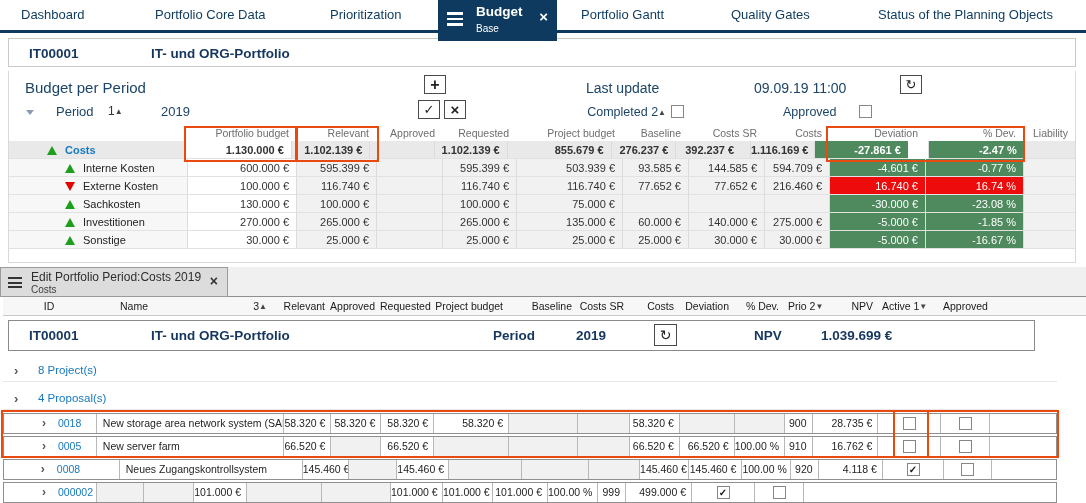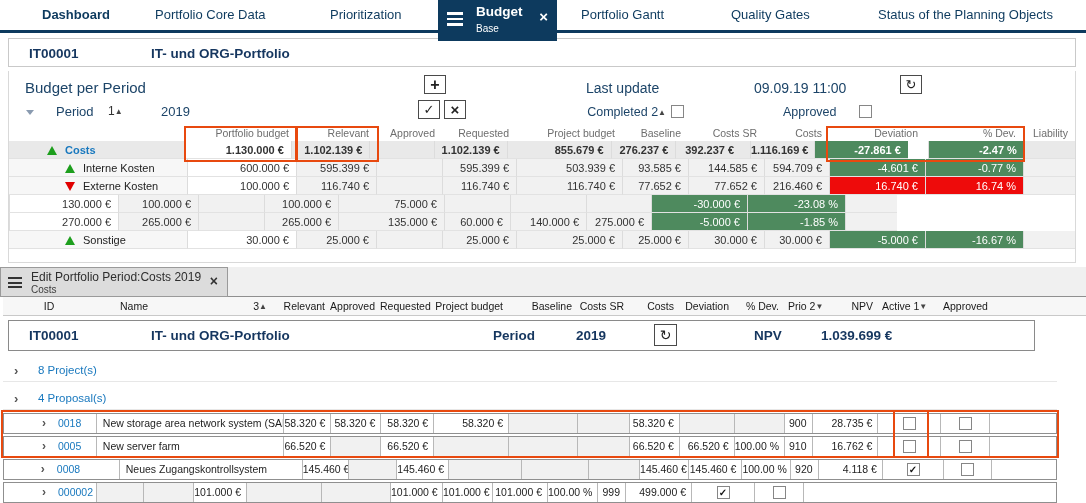--- a/index.html
+++ b/index.html
@@ -4,21 +4,21 @@
 <style>
   html,body{margin:0;padding:0;background:#fff;}
   body{width:1086px;height:503px;position:relative;overflow:hidden;
        font-family:"Liberation Sans",sans-serif;-webkit-font-smoothing:antialiased;}
   #app{position:absolute;inset:0;}
 
   
   #nav{position:absolute;left:0;top:0;width:1086px;height:30px;background:#fff;
        border-bottom:3px solid #0d3a5e;}
   .nav-item{position:absolute;top:7px;font-size:13px;color:#0d3a5e;white-space:nowrap;cursor:pointer;}
-  #ni0{left:42px;font-weight:bold;} #ni1{left:155px;} #ni2{left:330px;}
+  #ni0{left:21px;} #ni1{left:155px;} #ni2{left:330px;}
   #ni3{left:581px;} #ni4{left:731px;} #ni5{left:878px;}
   #activetab{position:absolute;left:438px;top:0;width:119px;height:41px;background:#0d3a5e;color:#fff;z-index:6;}
   .burger{position:absolute;left:9px;top:12px;width:16px;}
   .burger i{display:block;height:2.5px;background:#fff;margin-bottom:3px;}
   #tab-title{position:absolute;left:38px;top:4px;font-size:13.5px;font-weight:bold;}
   #tab-sub{position:absolute;left:38px;top:23px;font-size:10px;}
   #tab-close{position:absolute;right:9px;top:9px;font-size:15px;font-weight:bold;cursor:pointer;line-height:15px;}
 
   
   #pheader{position:absolute;left:8px;top:38px;width:1068px;height:29px;border:1px solid #c9c9c9;box-sizing:border-box;}
@@ -224,33 +224,35 @@
           <div class="bc num" style="width: 74px;">116.740 €</div>
           <div class="bc num" style="width: 106px;">116.740 €</div>
           <div class="bc num" style="width: 66px;">77.652 €</div>
           <div class="bc num" style="width: 76px;">77.652 €</div>
           <div class="bc num" style="width: 65px;">216.460 €</div>
           <div class="bc num dev red" style="width: 96px;">16.740 €</div>
           <div class="bc num dev red" style="width: 98px;">16.74 %</div>
           <div class="bc num" style="width: 52px;"></div>
         </div>
         <div class="brow datarow">
+          <div class="bc lab lv1" style="width: 178px;"><span class="tri up"></span><span class="rowname">Sachkosten</span></div>
           <div class="bc num editcell" style="width: 109px;">130.000 €</div>
           <div class="bc num" style="width: 80px;">100.000 €</div>
           <div class="bc num" style="width: 66px;"></div>
           <div class="bc num" style="width: 74px;">100.000 €</div>
           <div class="bc num" style="width: 106px;">75.000 €</div>
           <div class="bc num" style="width: 66px;"></div>
           <div class="bc num" style="width: 76px;"></div>
           <div class="bc num" style="width: 65px;"></div>
           <div class="bc num dev green" style="width: 96px;">-30.000 €</div>
           <div class="bc num dev green" style="width: 98px; padding-left: 8px;">-23.08 %</div>
           <div class="bc num" style="width: 52px;"></div>
         </div>
         <div class="brow datarow">
+          <div class="bc lab lv1" style="width: 178px;"><span class="tri up"></span><span class="rowname">Investitionen</span></div>
           <div class="bc num editcell" style="width: 109px;">270.000 €</div>
           <div class="bc num" style="width: 80px;">265.000 €</div>
           <div class="bc num" style="width: 66px;"></div>
           <div class="bc num" style="width: 74px;">265.000 €</div>
           <div class="bc num" style="width: 106px;">135.000 €</div>
           <div class="bc num" style="width: 66px;">60.000 €</div>
           <div class="bc num" style="width: 76px;">140.000 €</div>
           <div class="bc num" style="width: 65px;">275.000 €</div>
           <div class="bc num dev green" style="width: 96px;">-5.000 €</div>
           <div class="bc num dev green" style="width: 98px;">-1.85 %</div>

